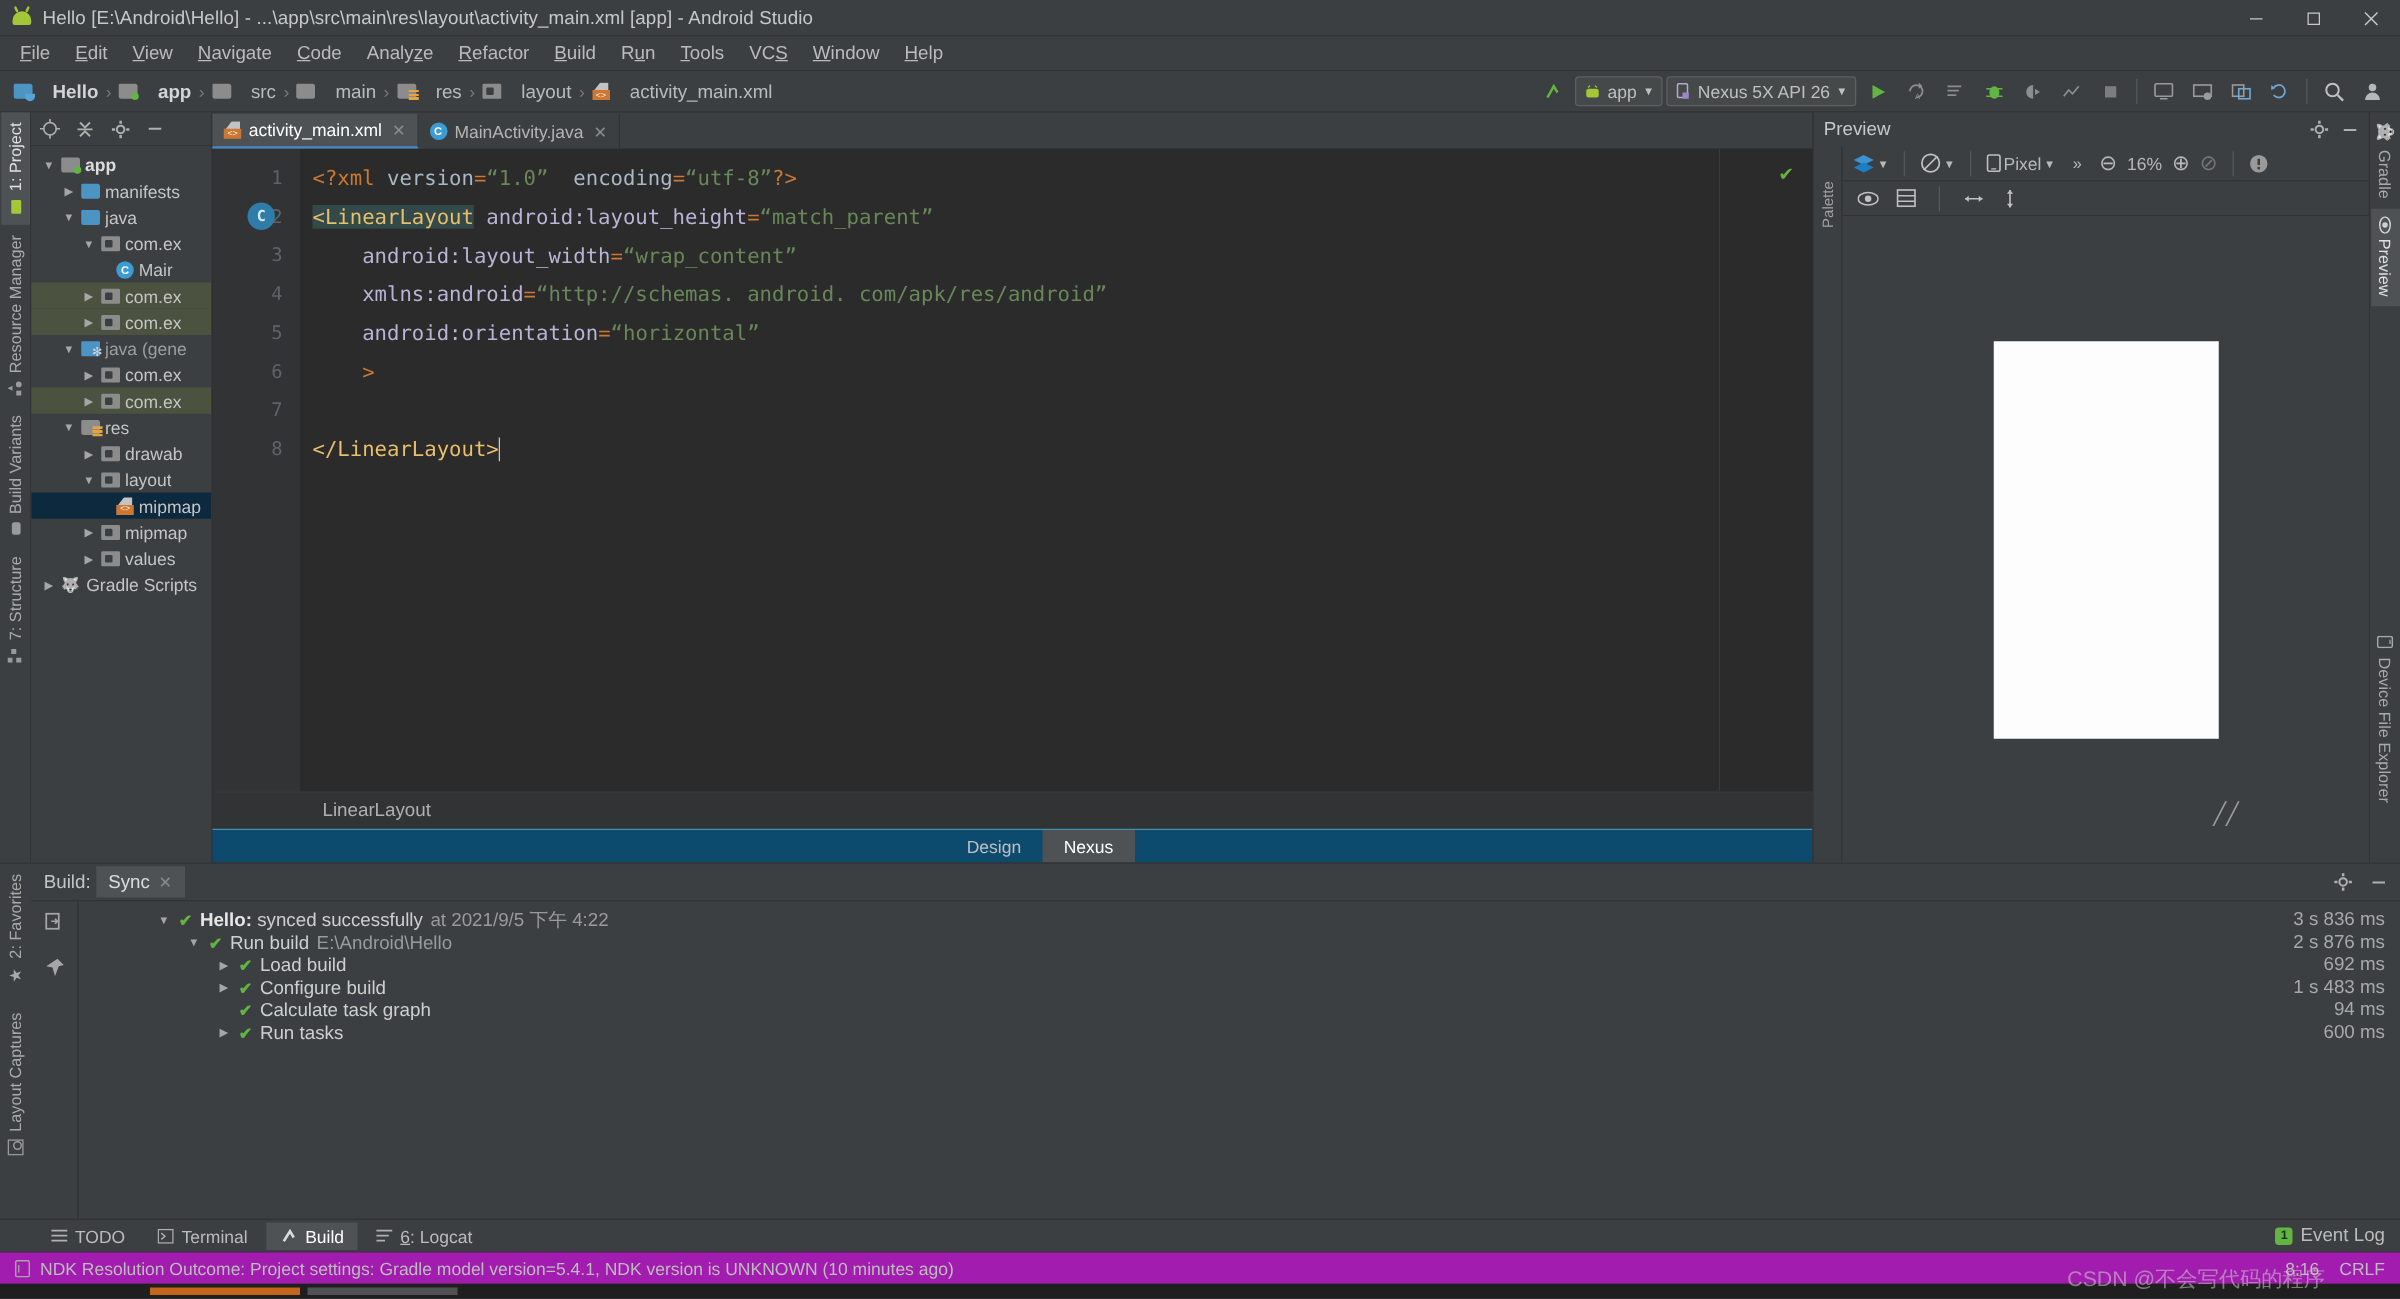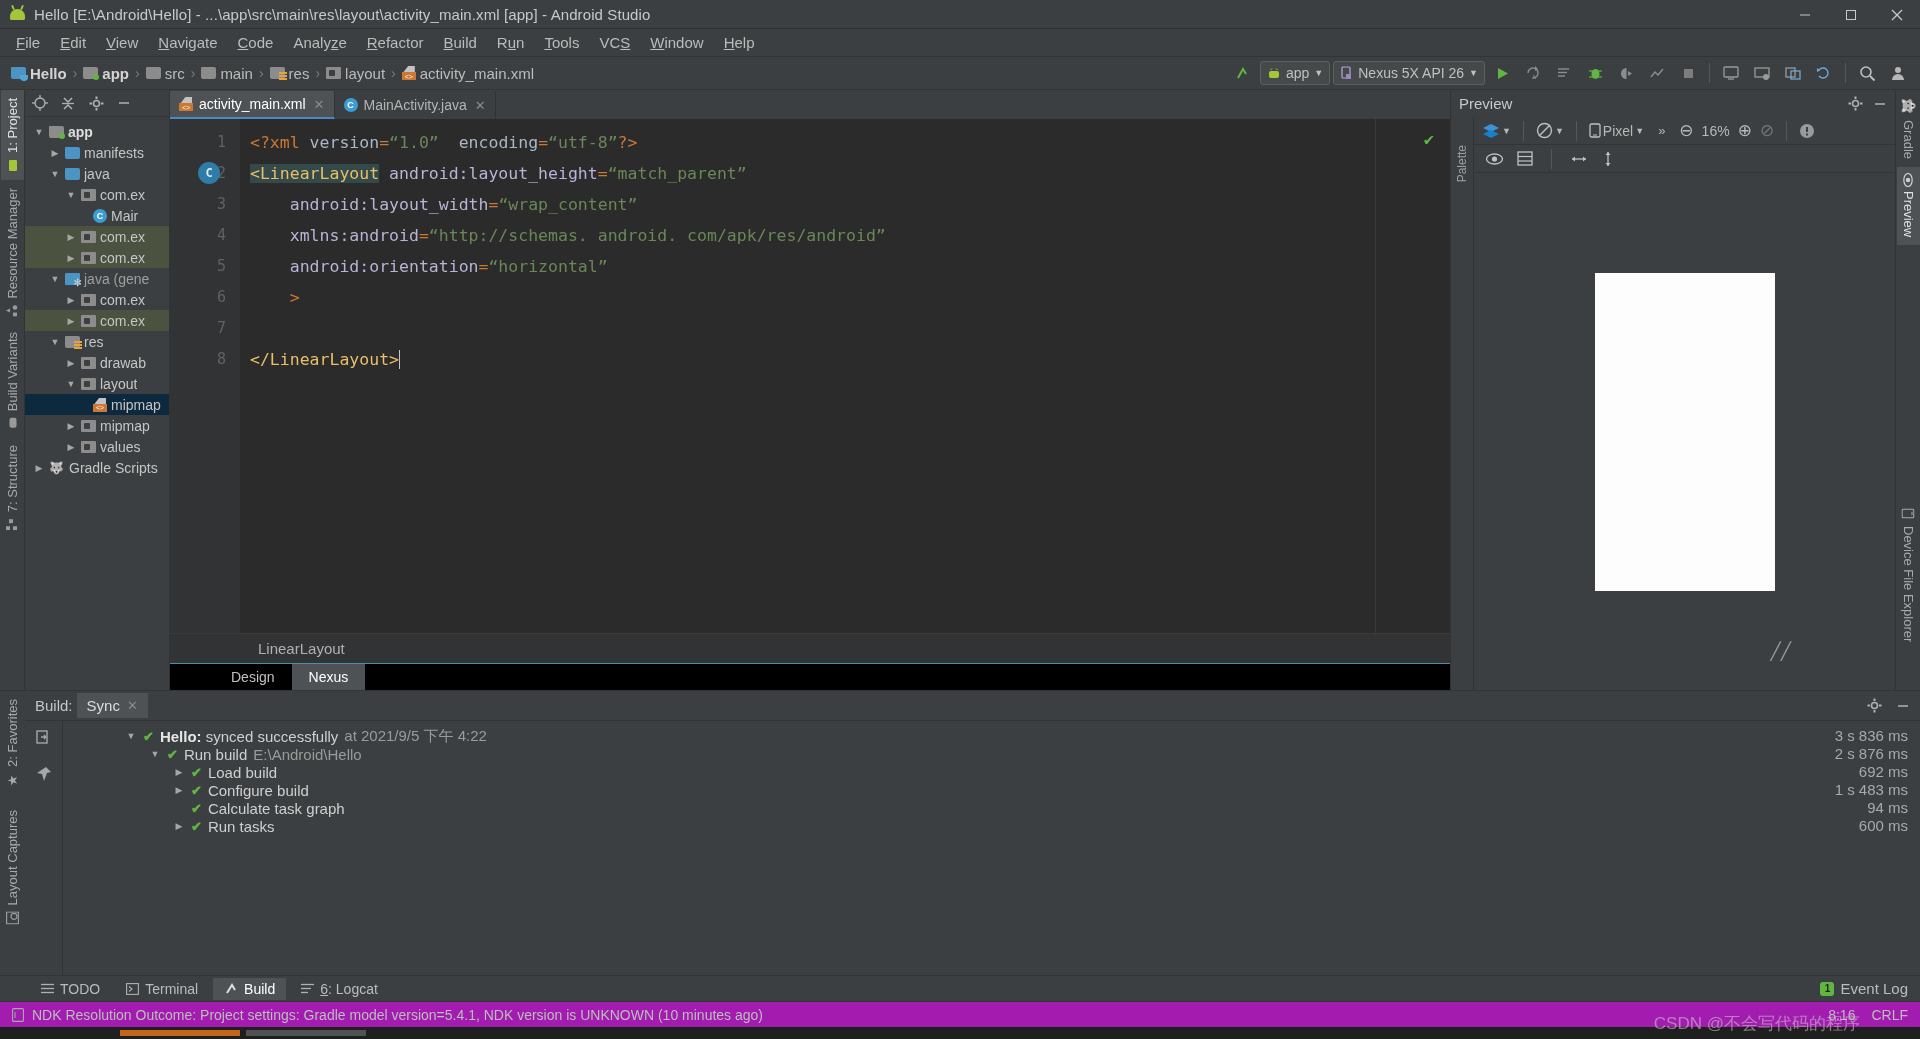--- a/index.html
+++ b/index.html
@@ -39,21 +39,21 @@
     padding-left:6px; flex:0 0 28px; border-bottom:1px solid #313335;
   }
   .menu-item{ padding:3px 10px; font-size:15px; color:#bbbbbb; cursor:default; }
   .menu-item u{ text-decoration:underline; }
 
   
   .toolbar{
     height:33px; background:#3c3f41; display:flex; align-items:center;
     flex:0 0 33px; border-bottom:1px solid #313335; padding-left:8px;
   }
-  .crumb{ display:flex; align-items:center; gap:4px; padding:1px 3px; font-size:15px; }
+  .crumb{ display:flex; align-items:center; gap:16px; padding:1px 3px; font-size:15px; }
   .crumb.bold{ font-weight:bold; color:#d4d4d4; }
   .crumb-sep{ color:#7a7a7a; margin:0 3px; font-size:14px; }
   .folder-ic{ width:15px;height:12px;background:#4c94c4;border-radius:1px 2px 2px 2px; position:relative; display:inline-block;}
   .folder-ic.grey{ background:#8c8c8c; }
   .folder-ic.dot:after{ content:"";position:absolute;right:-1px;bottom:-1px;width:6px;height:6px;border-radius:50%;background:#62b543;}
   .folder-ic.cup:after{ content:"";position:absolute;right:-2px;bottom:-2px;width:8px;height:6px;border-radius:0 0 4px 4px;background:#56a3d6;}
   .folder-ic.lines:after{ content:"";position:absolute;right:-2px;bottom:-1px;width:8px;height:8px;background:
       linear-gradient(#e8a33d 0 2px,transparent 2px 3px,#e8a33d 3px 5px,transparent 5px 6px,#e8a33d 6px 8px);}
   .xmlfile-ic{
     width:14px;height:14px;position:relative;display:inline-block;
@@ -138,21 +138,21 @@
   .k-str{ color:#6a8759; }
   .k-plain{ color:#a9b7c6; }
   .k-punc{ color:#cc7832; }
   .sel-tok{ background:#344a4a; }
   .caret-bar{ display:inline-block; width:1px; height:19px; background:#c8c8c8; vertical-align:-4px; }
   .code-rightstrip{ position:absolute; right:0; top:0; bottom:0; width:75px; border-left:1px solid #3a3a3a; background:#2b2b2b; }
   .check-ok{ position:absolute; right:16px; top:10px; color:#62b543; font-size:17px; font-weight:bold; }
 
   .breadcrumb-bar{ height:30px; background:#313335; border-top:1px solid #3a3a3a; display:flex; align-items:center;
       padding-left:88px; font-size:15px; color:#b0b0b0; flex:0 0 30px; }
-  .dt-tabs{ height:27px; background:#000000; display:flex; align-items:stretch; flex:0 0 27px; padding-left:44px; border-top:1px solid #4a8fa5;}
+  .dt-tabs{ height:27px; background:#0c4a6e; display:flex; align-items:stretch; flex:0 0 27px; padding-left:44px; border-top:1px solid #4a8fa5;justify-content:center;}
   .dt-tab{ padding:0 17px; display:flex; align-items:center; font-size:14px; color:#c0c0c0; }
   .dt-tab.active{ background:#4e5254; color:#ffffff; }
 
   
   .preview-panel{ width:445px; flex:0 0 445px; display:flex; flex-direction:column; background:#3c3f41; border-left:1px solid #313335;}
   .pv-header{ height:27px; display:flex; align-items:center; padding:0 8px; flex:0 0 27px; }
   .pv-title{ font-size:15px; color:#c8c8c8; }
   .pv-header .right{ margin-left:auto; display:flex; gap:10px; align-items:center; }
   .pv-body{ flex:1; display:flex; min-height:0; }
   .palette-strip{ width:22px; flex:0 0 22px; background:#3c3f41; display:flex; align-items:flex-start; justify-content:center; padding-top:28px;}

